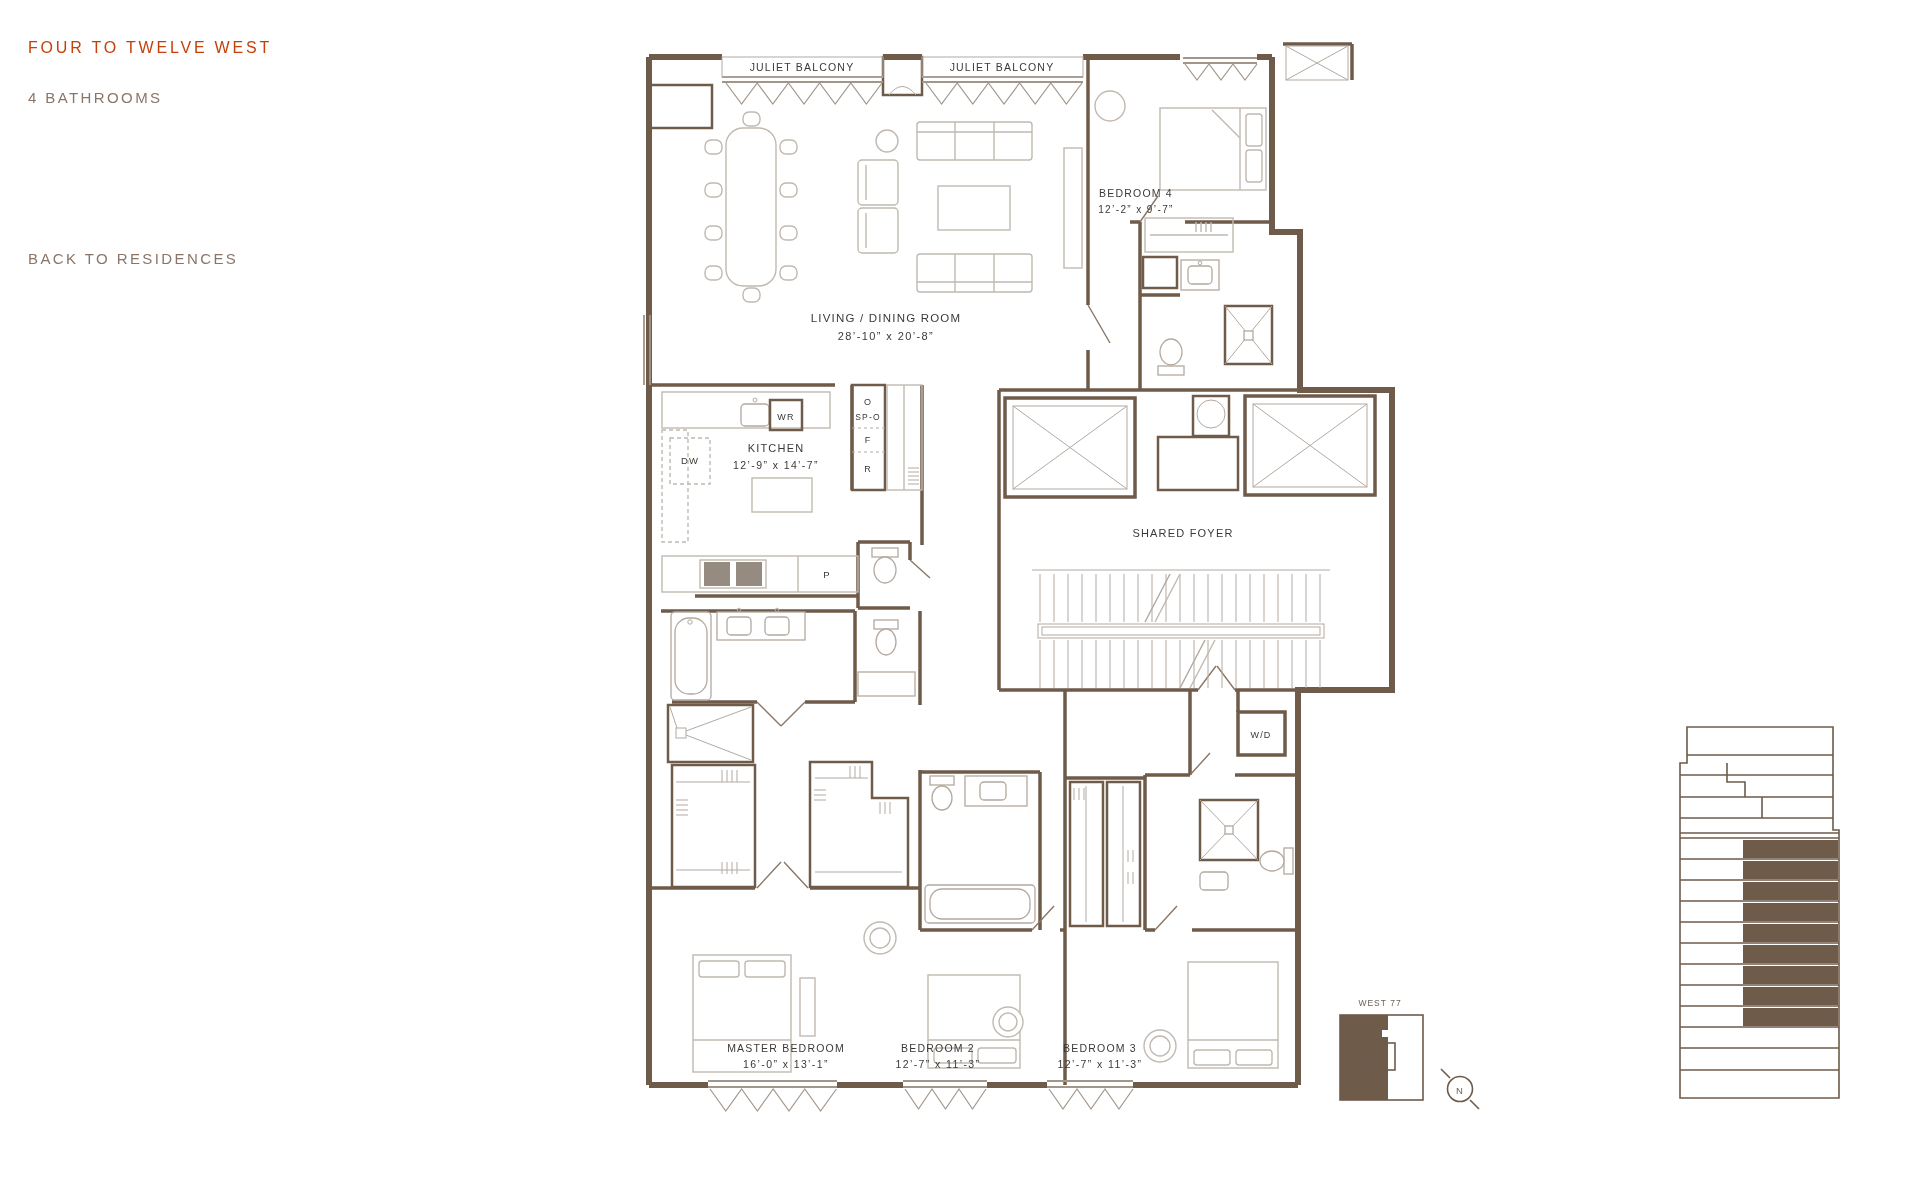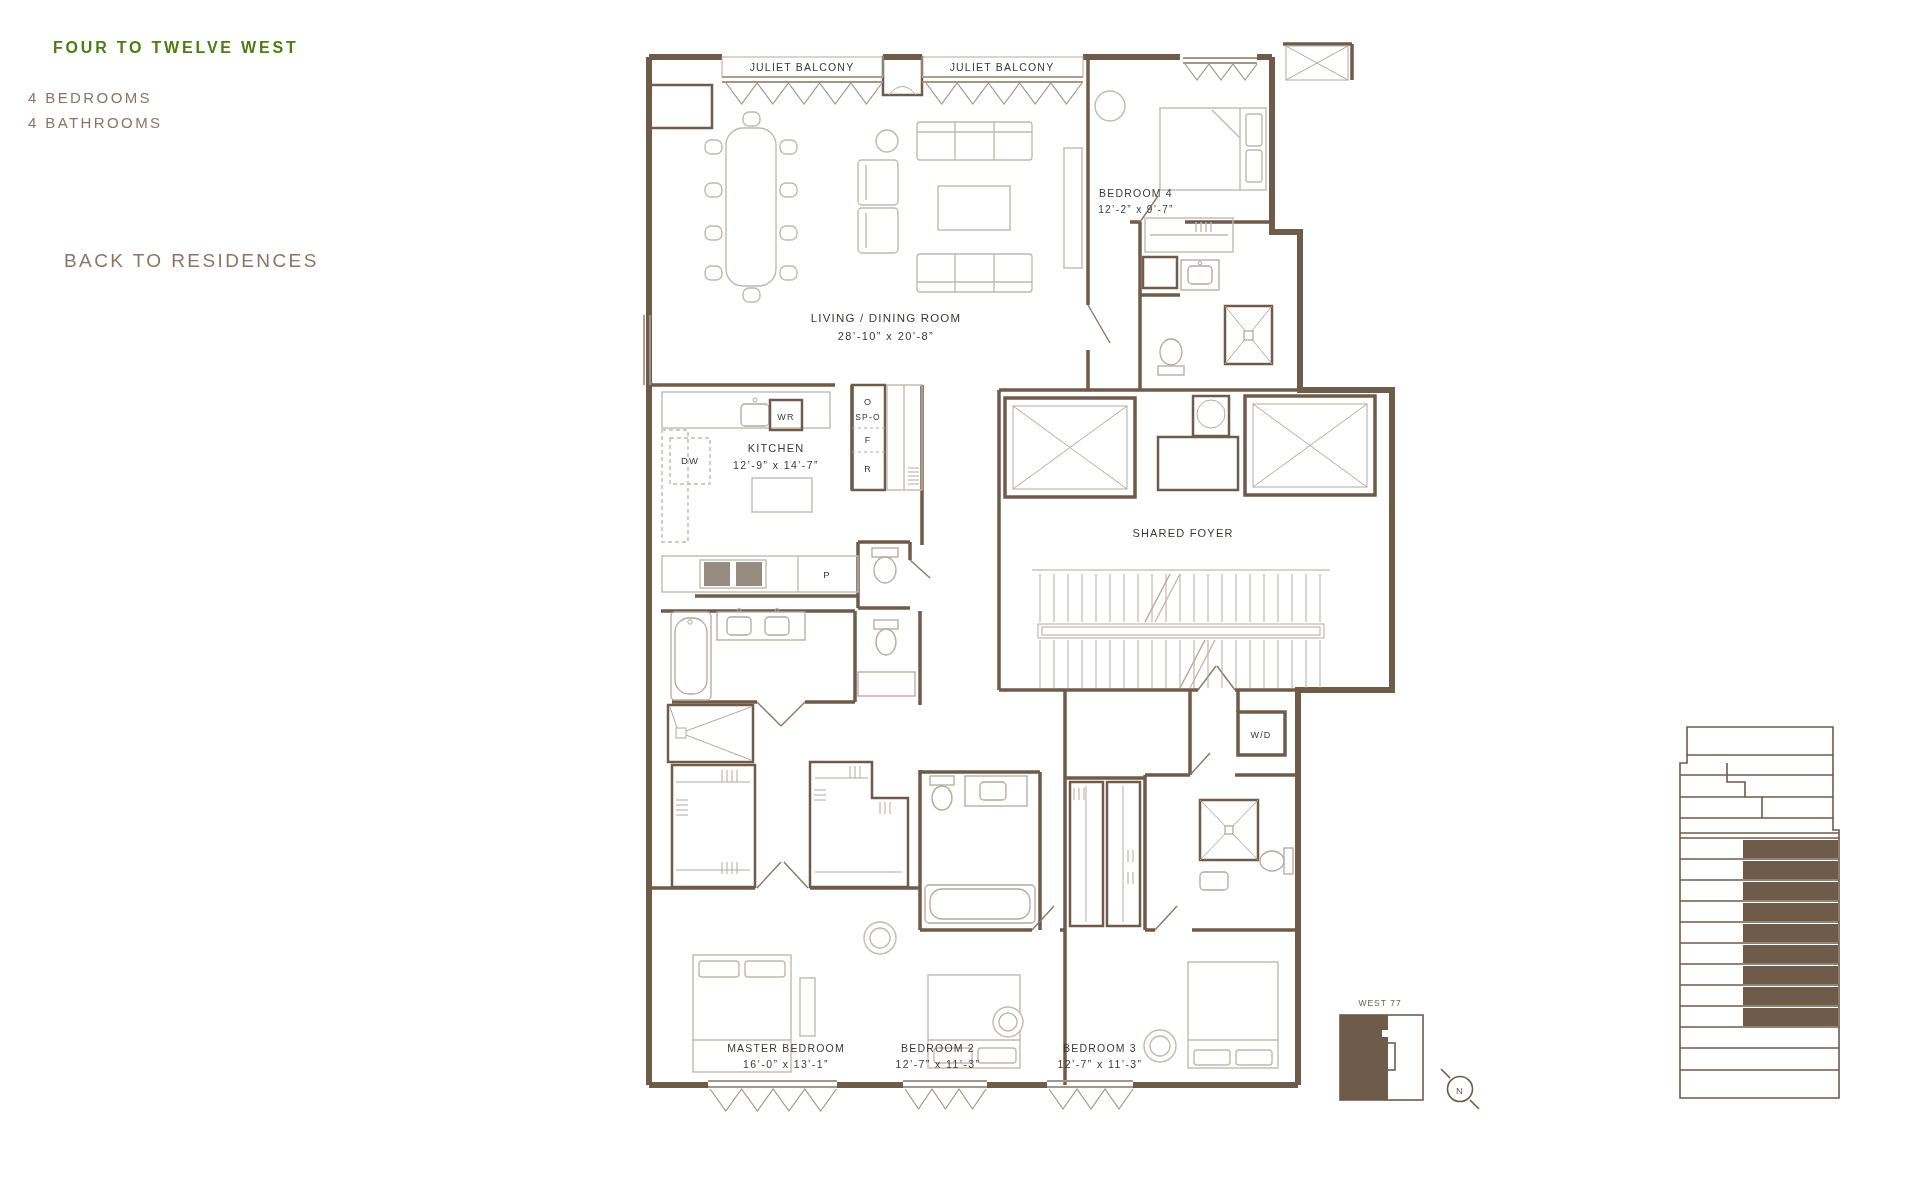--- a/index.html
+++ b/index.html
@@ -1,25 +1,25 @@
 <!DOCTYPE html>
 <html><head>
 <meta charset="utf-8">
 <style>
   html,body{margin:0;padding:0;background:#ffffff;}
   body{width:1920px;height:1177px;position:relative;overflow:hidden;
        font-family:"Liberation Sans", sans-serif;}
   .sidebar{position:absolute;left:28px;top:0;}
   .title{position:absolute;left:0;top:39px;width:420px;
-         font-size:16px;font-weight:700;letter-spacing:2.8px;color:#4d7c0f;margin-left:25px;}
+         font-size:16px;font-weight:400;letter-spacing:2.8px;color:#c2410c;}
   .specs{position:absolute;left:0;top:86px;width:420px;}
   .spec-line{font-size:15px;font-weight:400;letter-spacing:2.4px;color:#8C7567;
              line-height:24.6px;white-space:nowrap;}
-  .back-link{position:absolute;left:0;top:250px;font-size:19px;letter-spacing:2.4px;
-             color:#8C7567;text-decoration:none;cursor:pointer;white-space:nowrap;margin-left:36px;}
+  .back-link{position:absolute;left:0;top:250px;font-size:15px;letter-spacing:2.4px;
+             color:#8C7567;text-decoration:none;cursor:pointer;white-space:nowrap;}
   svg{position:absolute;left:0;top:0;}
   .wall{stroke:#6F5B4A;fill:none;stroke-width:3.5;stroke-linecap:butt;}
   .wall-outer{stroke:#6F5B4A;fill:none;stroke-width:6;}
   .wall-thin{stroke:#6F5B4A;fill:none;stroke-width:2.5;}
   .door{stroke:#8A7666;fill:none;stroke-width:1.4;}
   .win{stroke:#A2968A;fill:none;stroke-width:1.8;}
   .drape{stroke:#A2968A;fill:none;stroke-width:1.2;}
   .furn{stroke:#C1B9B1;fill:none;stroke-width:1.4;}
   .furnw{stroke:#C1B9B1;fill:#ffffff;stroke-width:1.4;}
   .fix{stroke:#B3A99F;fill:#ffffff;stroke-width:1.3;}
@@ -29,21 +29,20 @@
   .lbl-brown{fill:#6F6157;font-family:"Liberation Sans",sans-serif;letter-spacing:1px;}
   .kfill{fill:#6F5B4A;}
   .kline{stroke:#6F5B4A;fill:none;stroke-width:1.6;}
 </style>
 </head>
 <body>
 
 <div class="sidebar">
   <div class="title">FOUR TO TWELVE WEST</div>
   <div class="specs">
-    <div class="spec-line">4 BEDROOMS</div>
     <div class="spec-line">4 BATHROOMS</div>
   </div>
   <a class="back-link">BACK TO RESIDENCES</a>
 </div>
 
 <svg width="1920" height="1177" viewBox="0 0 1920 1177">
 
   <g>
     <path class="wall-outer" d="M649,57 L722,57 M883,57 L922,57 M1083,57 L1180,57 M1257,57 L1272,57
       M649,57 L649,1085

